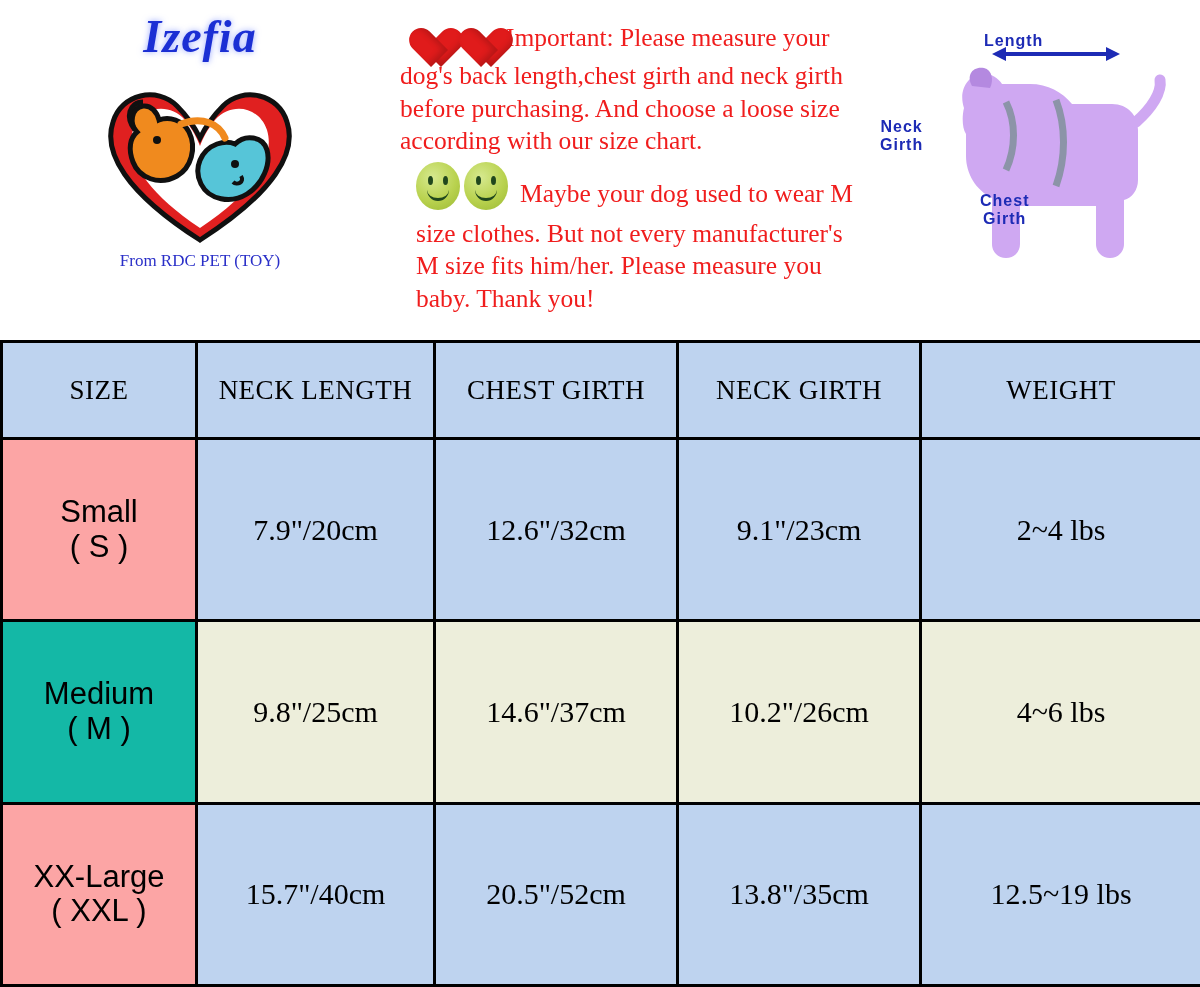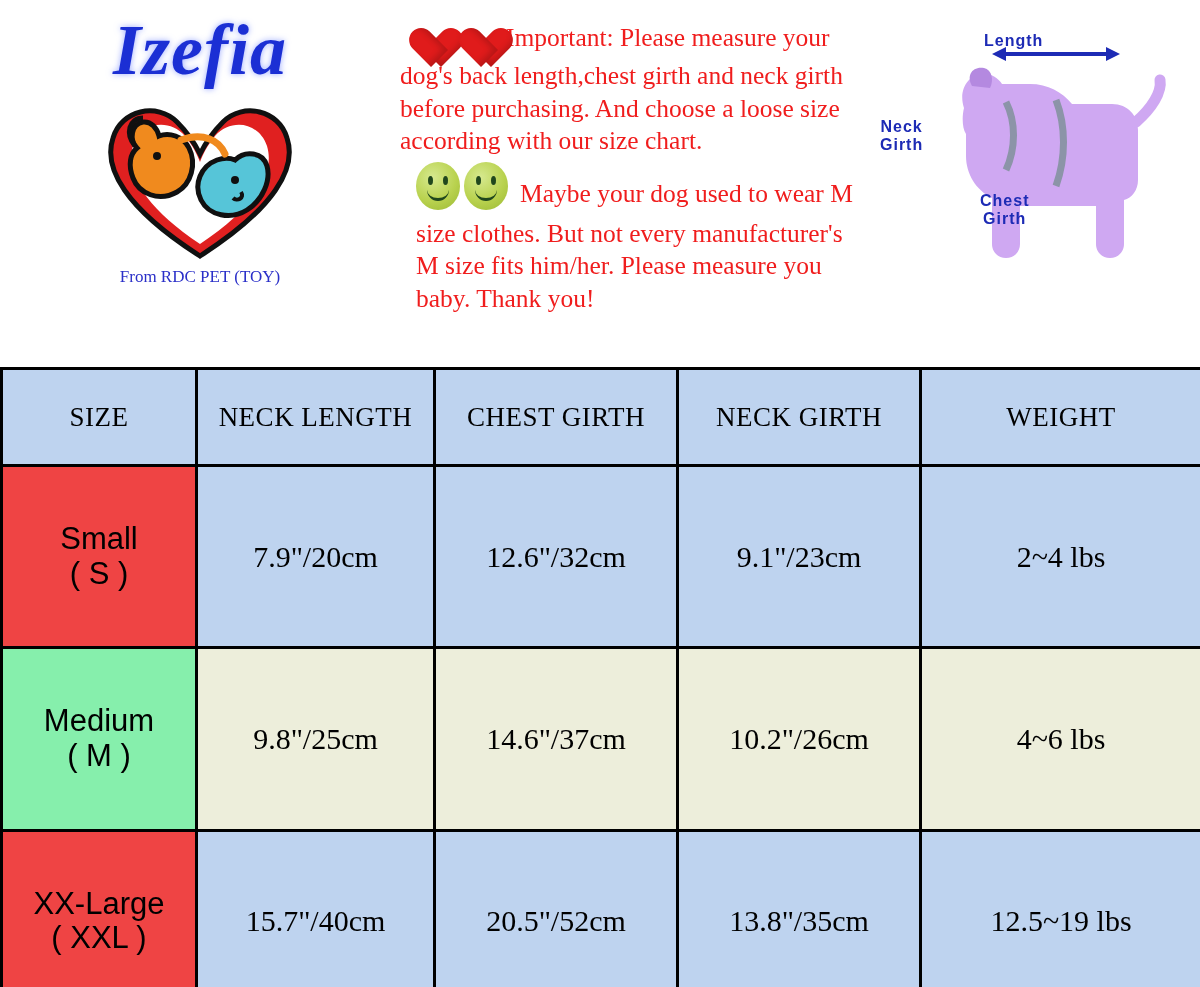--- a/index.html
+++ b/index.html
@@ -35,26 +35,26 @@
     display: flex;
     flex-direction: column;
     align-items: center;
     padding-top: 14px;
     box-sizing: border-box;
   }
   .brand-name {
     font-family: "Liberation Serif", serif;
     font-style: italic;
     font-weight: bold;
-    font-size: 72px;
+    font-size: 46px;
     color: #1b2fd4;
     letter-spacing: 1px;
     text-shadow: 0 0 6px rgba(120,140,255,0.75);
     line-height: 1;
-    margin-bottom: 2px;
+    margin-bottom: 12px;
   }
   .brand-logo {
     width: 230px;
     height: 175px;
     position: relative;
   }
   .brand-from {
     font-family: "Liberation Serif", serif;
     font-size: 17px;
     color: #2a2fc8;
@@ -172,21 +172,20 @@
   .lbl-neck   { left: 0px;  top: 88px; }
   .lbl-chest  { left: 100px; top: 134px; margin-top: 28px; }
 
   
   .table-wrap {
     position: absolute;
     left: 0;
     top: 340px;
     width: 1200px;
     height: 471px;
-    margin-top: 27px;
   }
   table.size-chart {
     border-collapse: collapse;
     width: 1200px;
     height: 647px;
     table-layout: fixed;
   }
   table.size-chart th,
   table.size-chart td {
     border: 3px solid #000000;
@@ -206,24 +205,24 @@
     height: 110px;
     font-size: 30px;
   }
   table.size-chart tbody td.size-cell {
     font-family: "Liberation Sans", sans-serif;
     font-size: 31px;
     line-height: 1.12;
   }
   tr.row-blue td { background: #bed3ef; }
   tr.row-cream td { background: #edeedb; }
-  tr.row-blue td.size-cell { background: #ef4444; }
+  tr.row-blue td.size-cell { background: #fca5a5; }
   tr.row-cream td.size-cell { background: #edeedb; }
   
-  tr.row-cream td.size-cell { background: #86efac; }
+  tr.row-cream td.size-cell { background: #14b8a6; }
 
   col.c1 { width: 195px; }
   col.c2 { width: 238px; }
   col.c3 { width: 243px; }
   col.c4 { width: 243px; }
   col.c5 { width: 281px; }
 </style>
 </head>
 <body>
 

